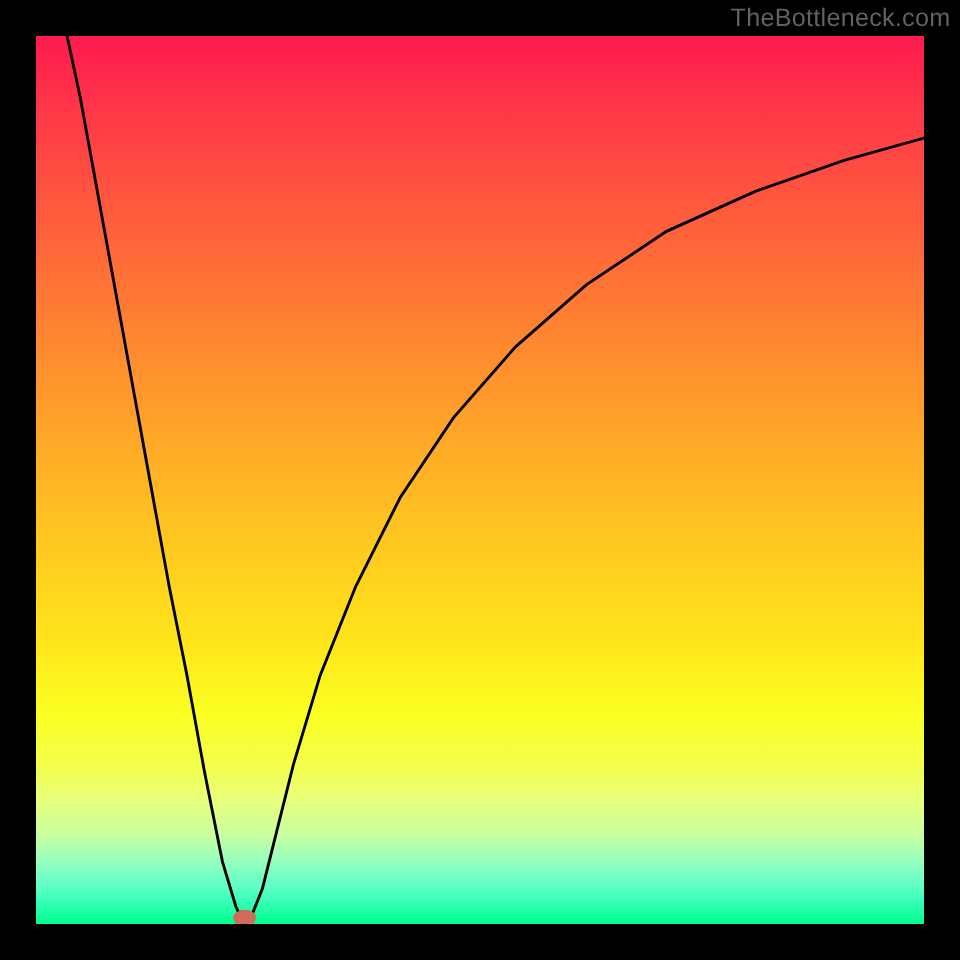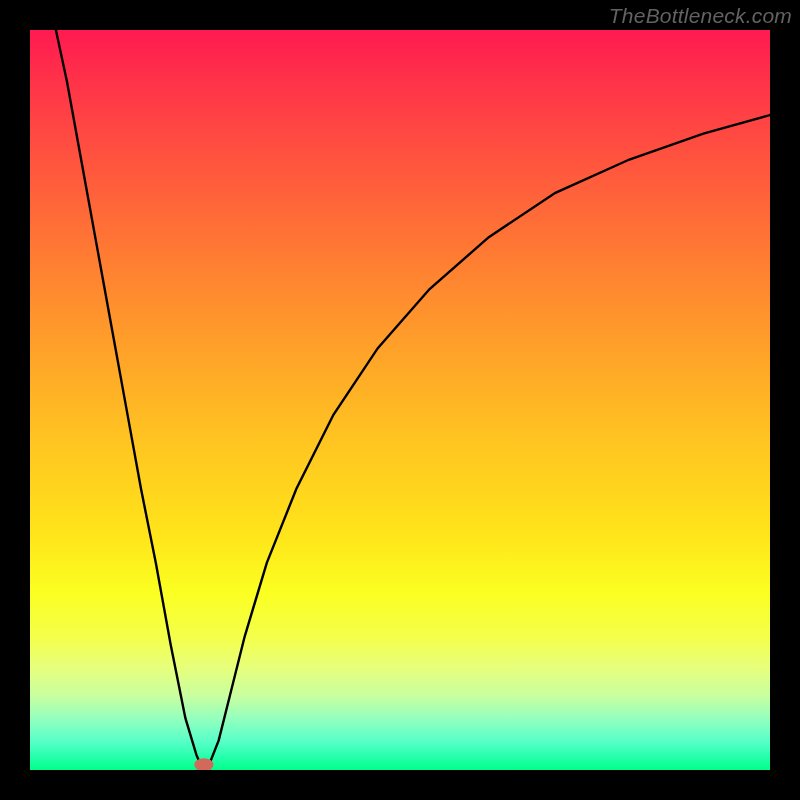--- a/index.html
+++ b/index.html
@@ -9,21 +9,20 @@
     height: 800px;
     overflow: hidden;
     background: #000;
     font-family: Arial, Helvetica, sans-serif;
   }
   .frame {
     position: relative;
     width: 800px;
     height: 698px;
     background: #000;
-    font-style: italic;
   }
   .plot-area {
     position: absolute;
     left: 30px;
     top: 30px;
     width: 740px;
     height: 740px;
     background: linear-gradient(
       to bottom,
       #ff1a50 0%,

